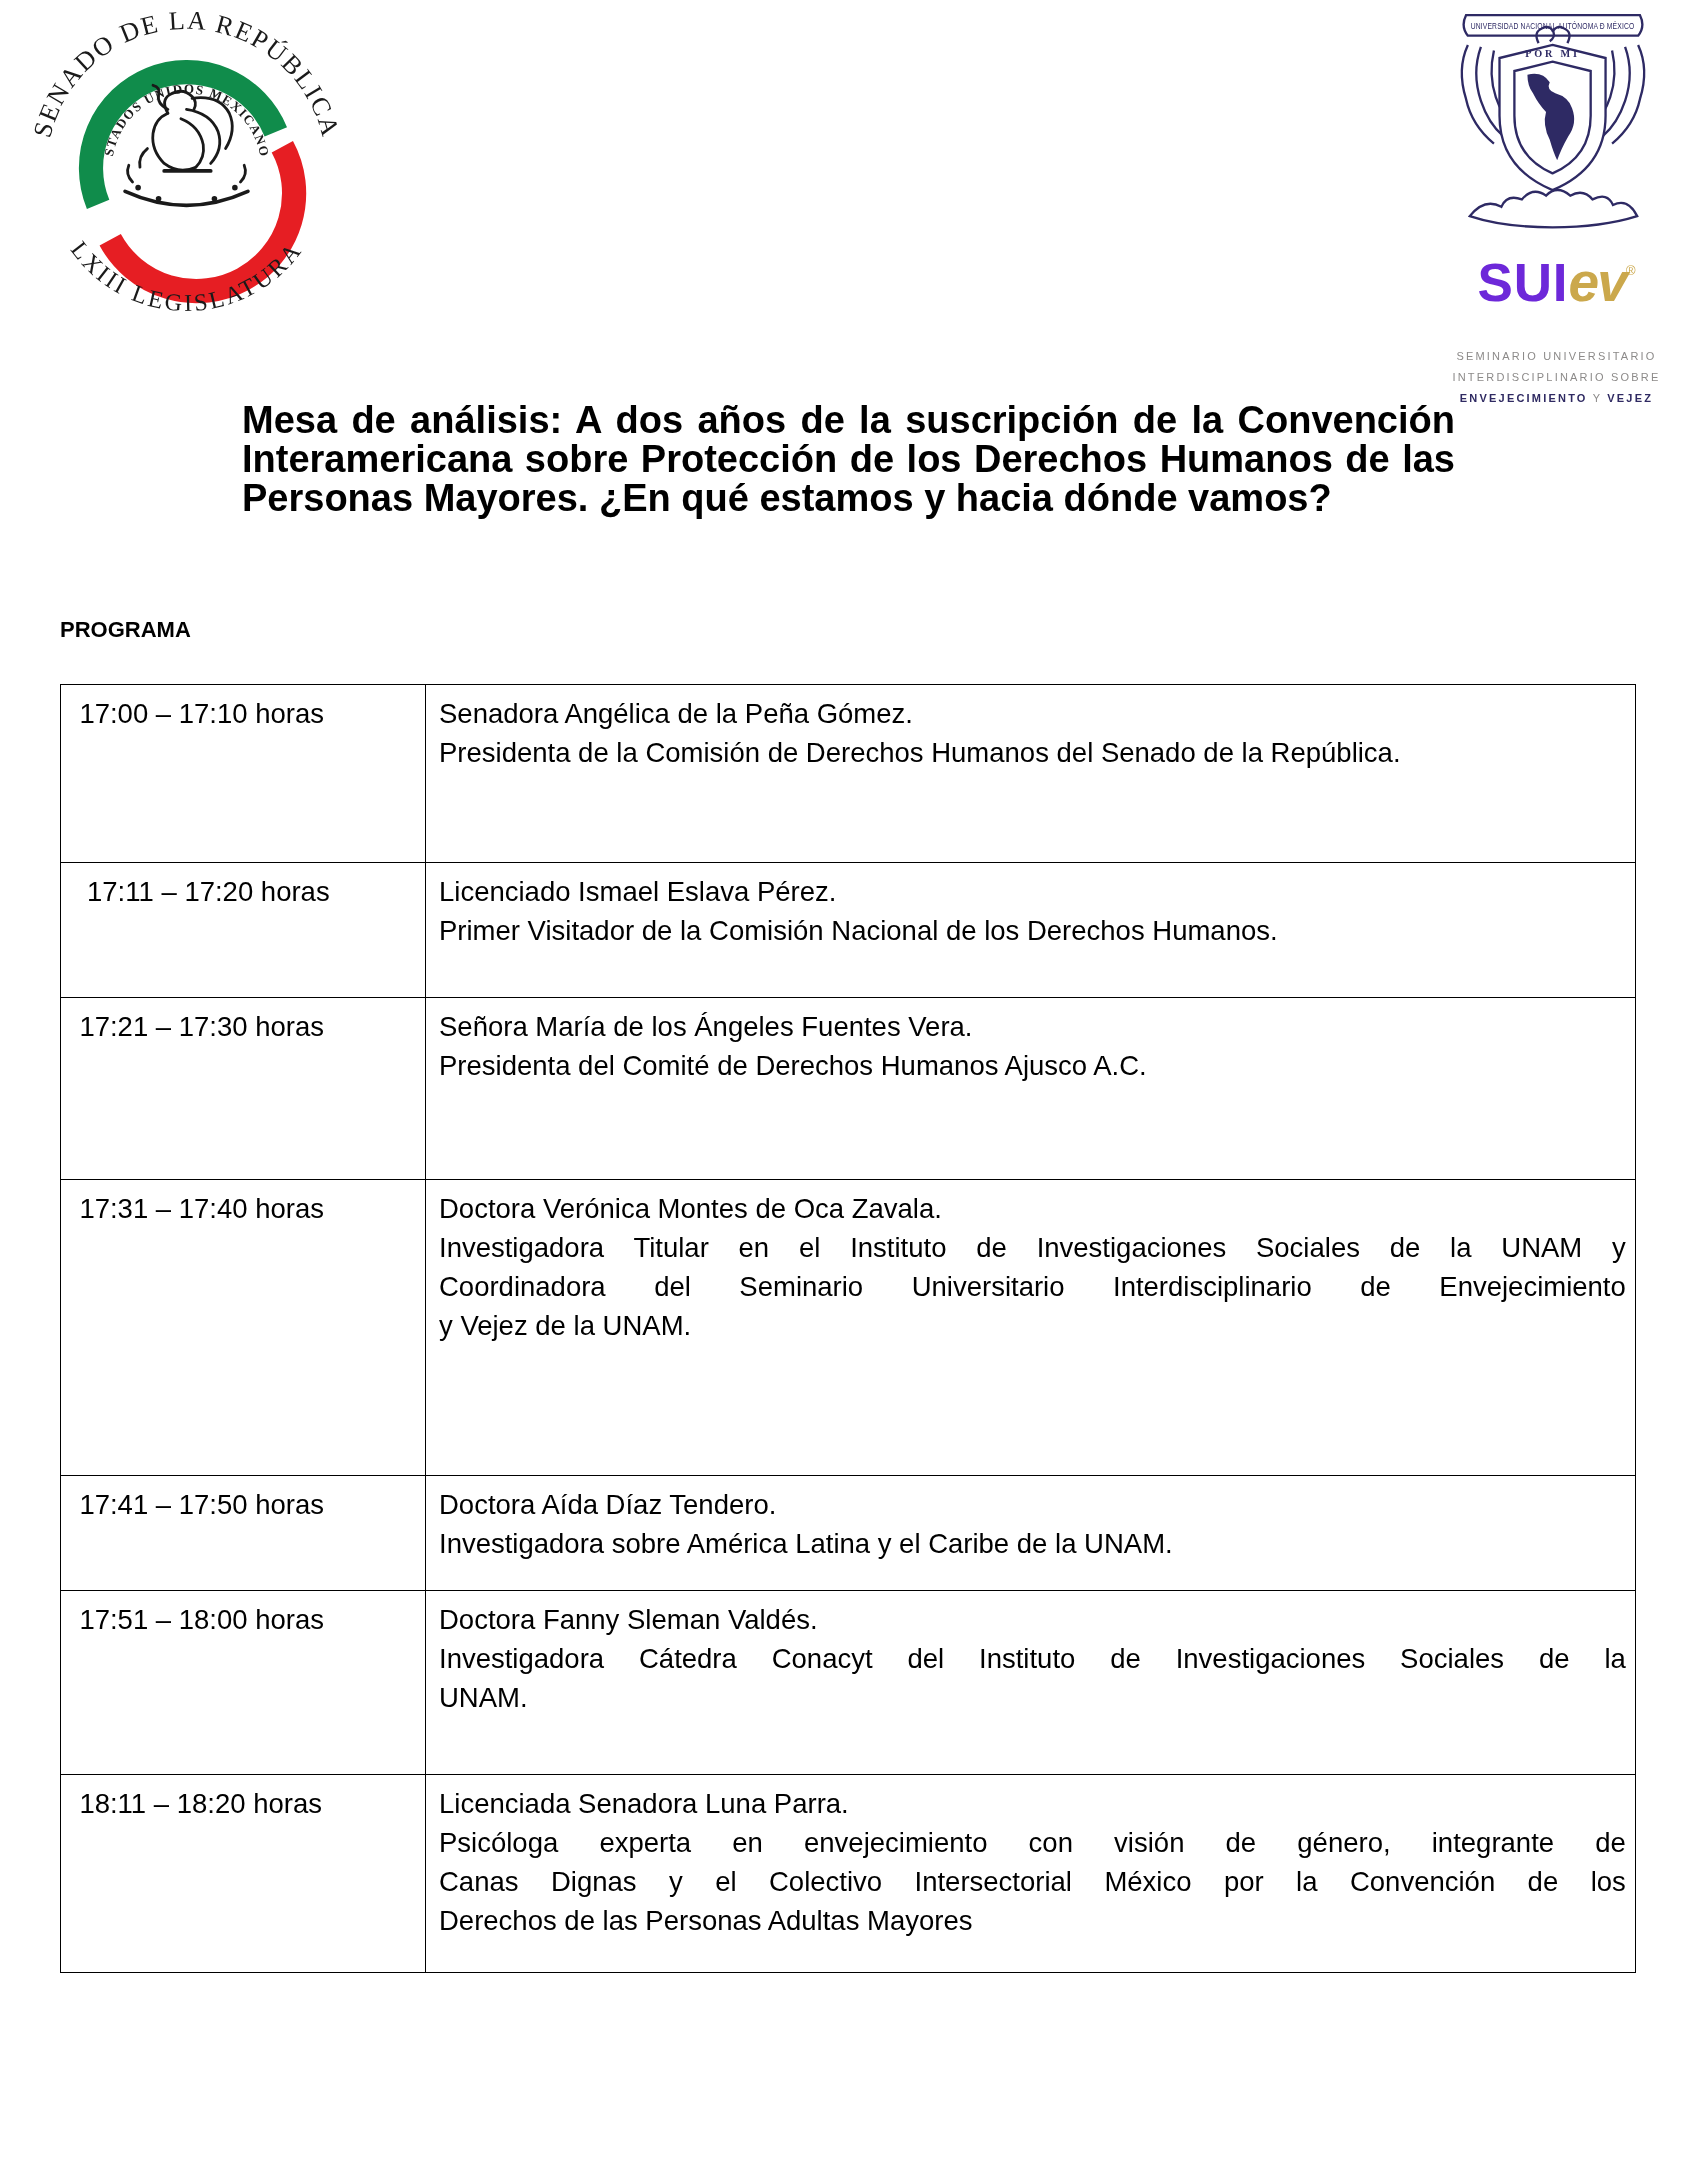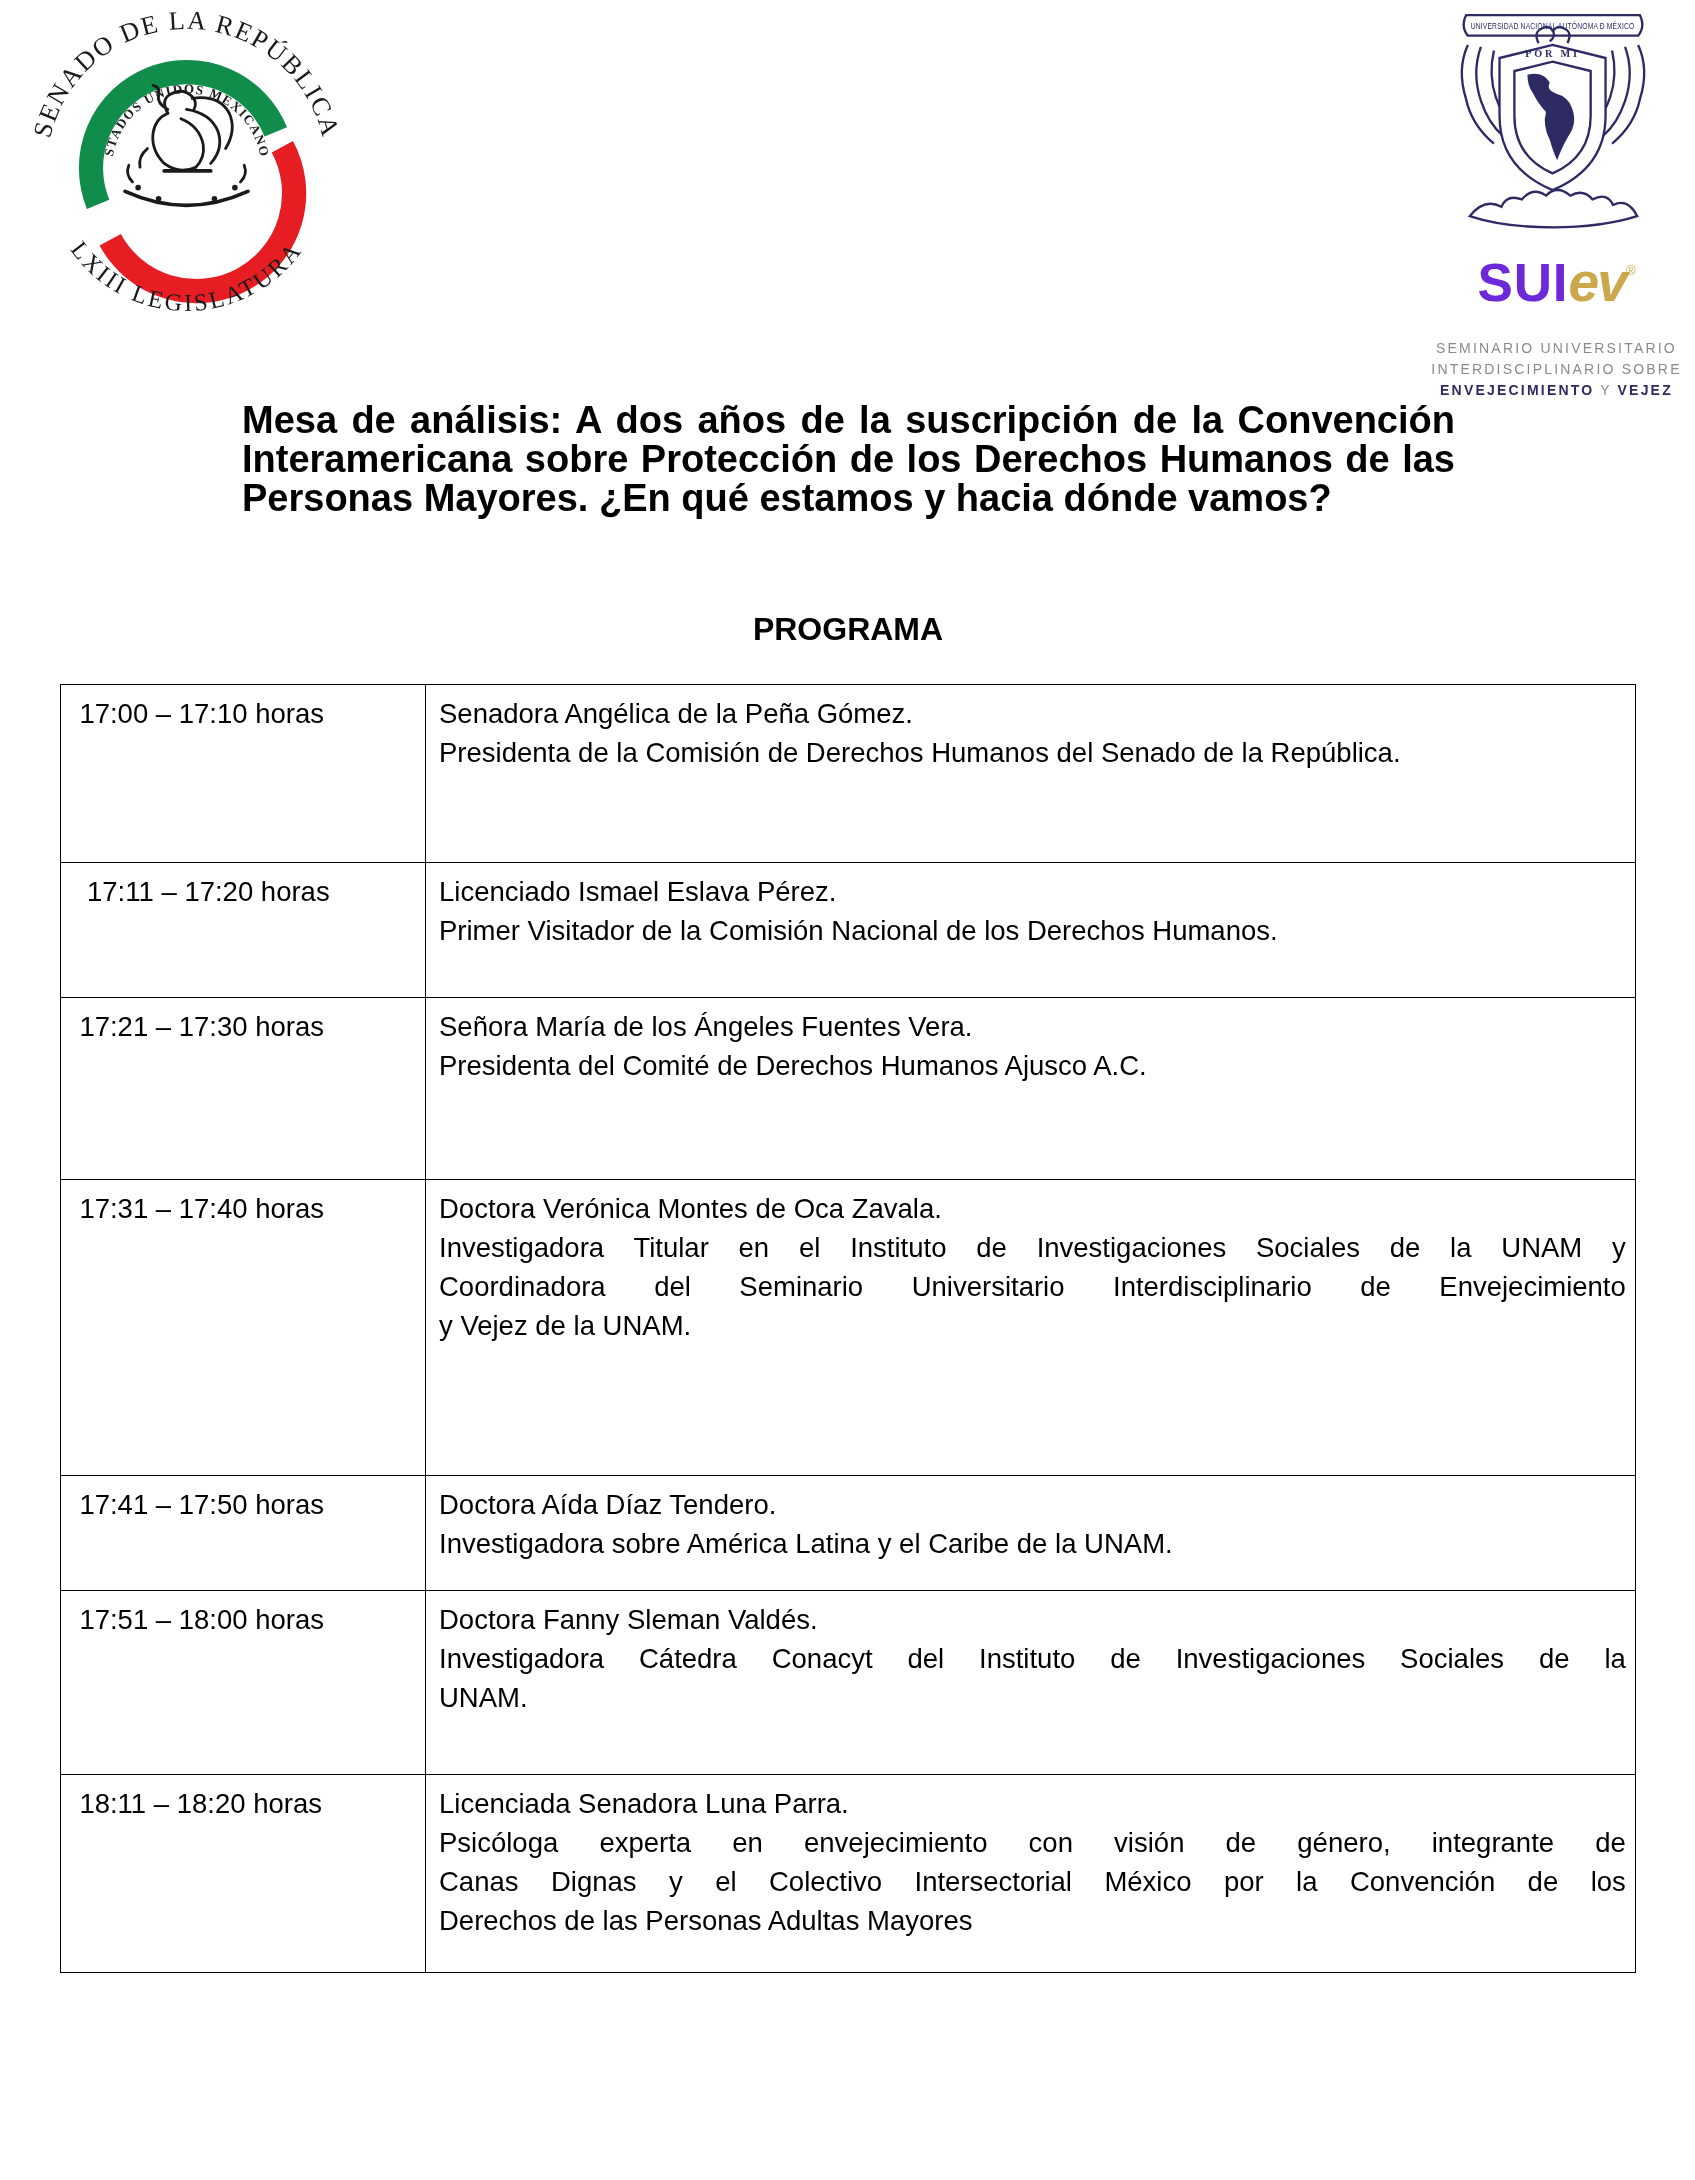--- a/index.html
+++ b/index.html
@@ -13,32 +13,32 @@
   }
   
   .senate-logo{position:absolute;left:27.5px;top:9.2px;width:317px;height:321px;}
   .unam-logo{position:absolute;left:1453px;top:4px;width:200px;height:228px;}
   .suiev{position:absolute;left:1419px;top:241px;width:275px;text-align:center;}
   .suiev-word{line-height:59px;white-space:nowrap;}
   .suiev-sui{font-size:53px;font-weight:800;color:#6d28d9;letter-spacing:0.9px;}
   .suiev-ev{font-family:Liberation Sans, sans-serif;font-style:italic;font-weight:bold;
             font-size:55px;color:#CBA84C;letter-spacing:-1.8px;}
   .suiev-reg{font-size:13px;color:#CBA84C;vertical-align:26px;}
-  .suiev-sub{margin-top:12px;font-size:14px;line-height:21px;letter-spacing:2.2px;color:#8C8A89;}
+  .suiev-sub{margin-top:20px;font-size:11px;line-height:21px;letter-spacing:2.2px;color:#8C8A89;}
   .suiev-sub .bold-navy{color:#2F2A62;font-weight:bold;}
   .suiev-sub .mid-gray{color:#8C8A89;font-weight:normal;}
   
   .doc-title{
     position:absolute;left:242px;top:401px;width:1213px;
     font-size:38px;font-weight:bold;line-height:39px;
   }
   .jl{text-align:justify;text-align-last:justify;}
   .program-heading{
     position:absolute;left:60px;top:613px;width:1576px;
-    text-align:center;font-size:32px;font-weight:bold;line-height:33px;
+    text-align:left;font-size:22px;font-weight:bold;line-height:33px;
   }
   
   .program-table{
     position:absolute;left:60px;top:684px;width:1576px;
     border:1.8px solid #000;box-sizing:border-box;
   }
   .trow{display:flex;box-sizing:border-box;}
   .trow + .trow{border-top:1.8px solid #000;}
   .tcell{box-sizing:border-box;}
   .cell-time{

